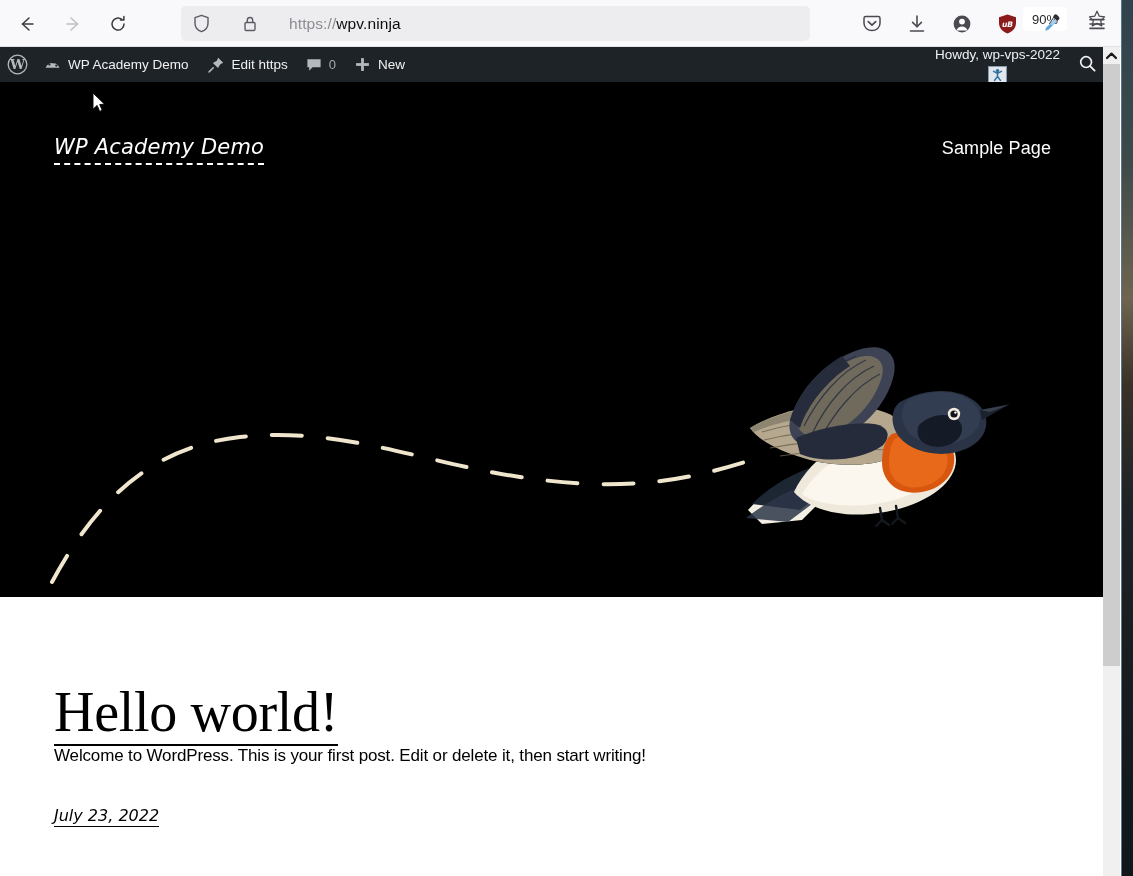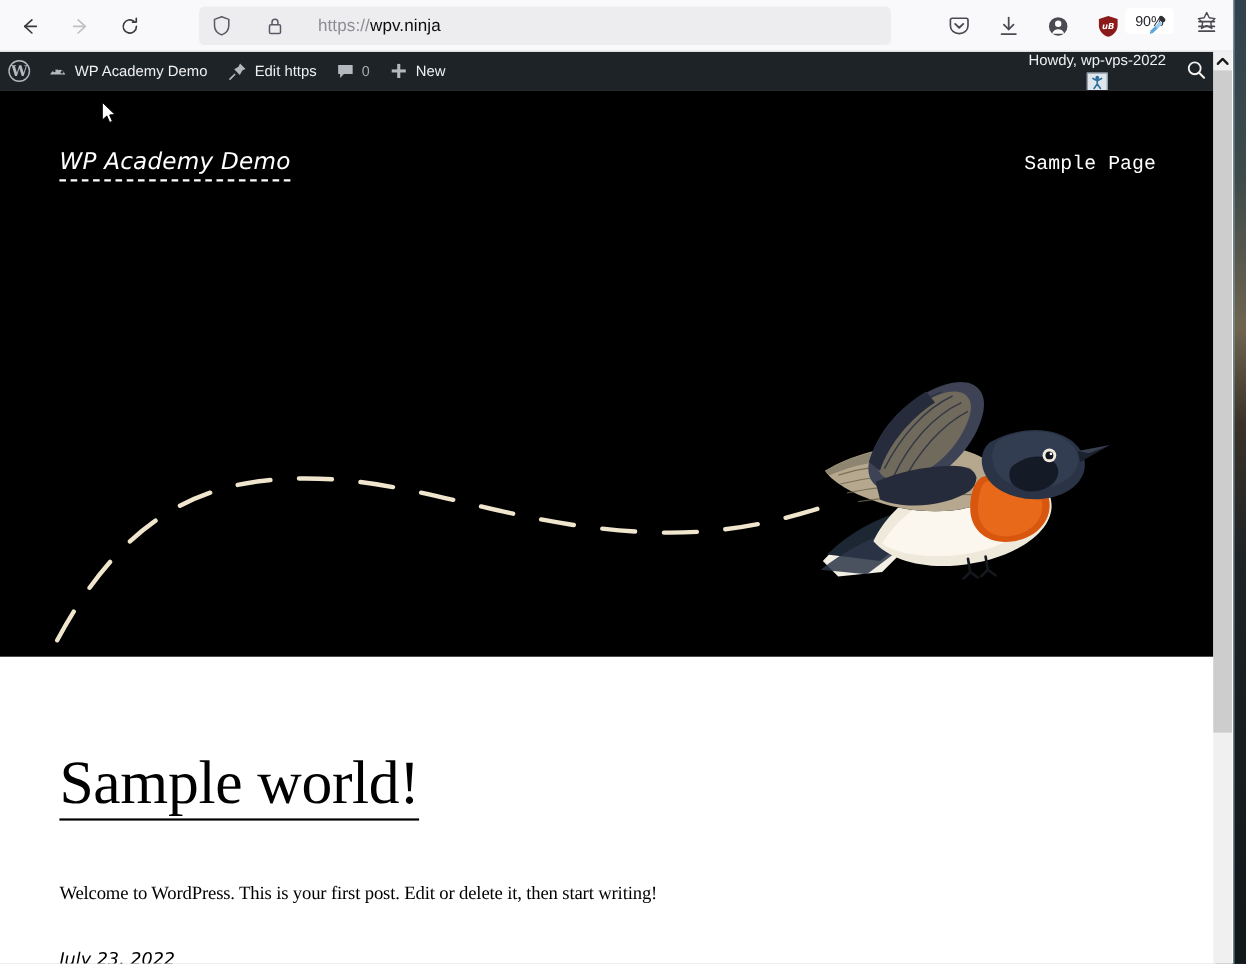--- a/index.html
+++ b/index.html
@@ -188,21 +188,21 @@
     font-size: 21px;
     font-weight: 400;
     color: #ffffff;
     letter-spacing: .2px;
     border-bottom: 2px dashed #ffffff;
     padding-bottom: 4px;
     line-height: 1.1;
   }
   #primary-nav { display: flex; gap: 28px; }
   .nav-link {
-    font-family: Liberation Mono, monospace;
+    font-family: Liberation Sans, sans-serif;
     font-size: 18px;
     color: #ffffff;
     letter-spacing: .1px;
   }
 
   #hero-art {
     position: absolute;
     inset: 0;
   }
   #hero-art svg { position: absolute; top: 0; left: 0; }
@@ -217,22 +217,21 @@
     font-size: 56px;
     font-weight: 400;
     color: #000000;
     line-height: 1.05;
     letter-spacing: -.3px;
     display: inline-block;
     border-bottom: 2px solid #000000;
     padding-bottom: 2px;
   }
   #post-excerpt {
-    margin-top: 56px;
-    font-family: Liberation Serif, serif;
+    font-family: Liberation Sans, sans-serif;
     font-size: 17px;
     color: #000000;
     letter-spacing: -.15px;
   }
   #post-date {
     display: inline-block;
     margin-top: 40px;
     font-family: "DejaVu Sans", sans-serif;
     font-style: italic;
     font-size: 16px;
@@ -535,21 +534,21 @@
               <path d="M156 176 L 150 182"></path>
               <path d="M156 176 L 163 181"></path>
             </g>
 
           </g>
         </svg>
       </div>
     </div>
 
     <div id="post-content">
-      <h1 id="post-title">Sample world!</h1>
+      <h1 id="post-title">Hello world!</h1>
       <p id="post-excerpt">Welcome to WordPress. This is your first post. Edit or delete it, then start writing!</p>
       <a id="post-date">July 23, 2022</a>
     </div>
   </div>
 
   <div id="page-scrollbar">
     <div id="scroll-up-button">
       <svg width="11" height="8" viewBox="0 0 11 8">
         <path d="M1 6 L5.5 1.6 L10 6" fill="none" stroke="#1a1a1a" stroke-width="2.2" stroke-linecap="round" stroke-linejoin="round"></path>
       </svg>

